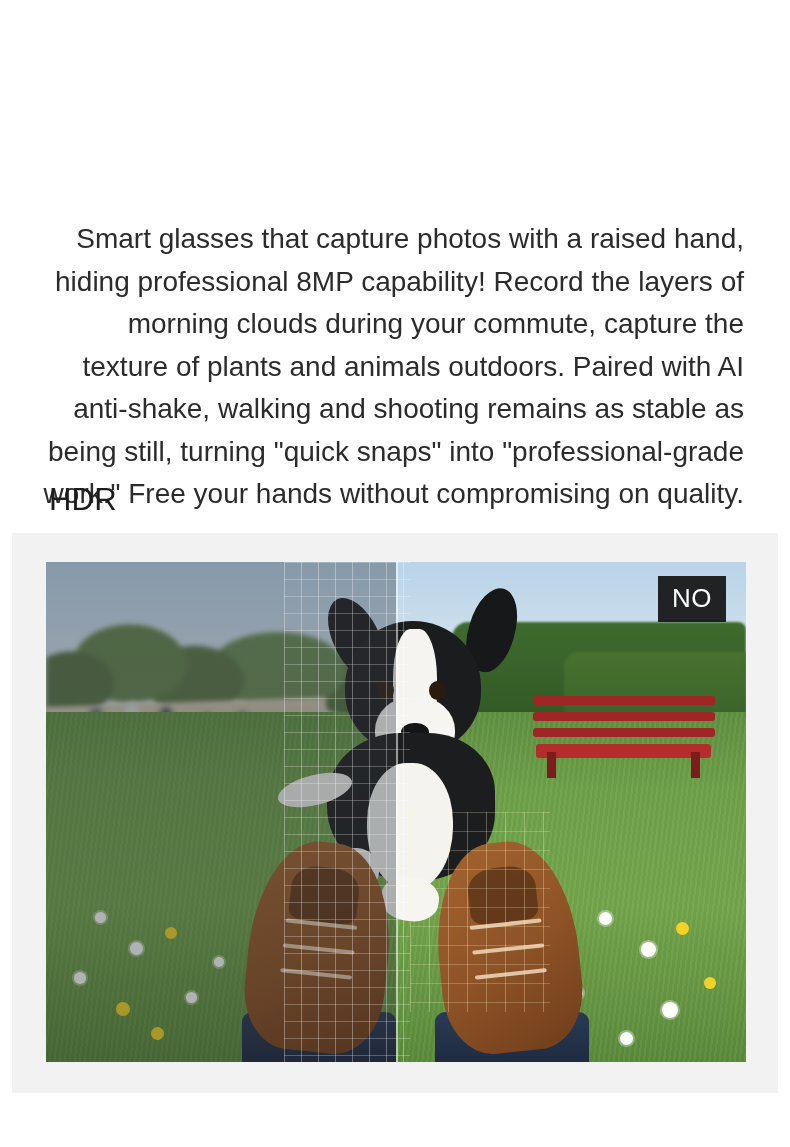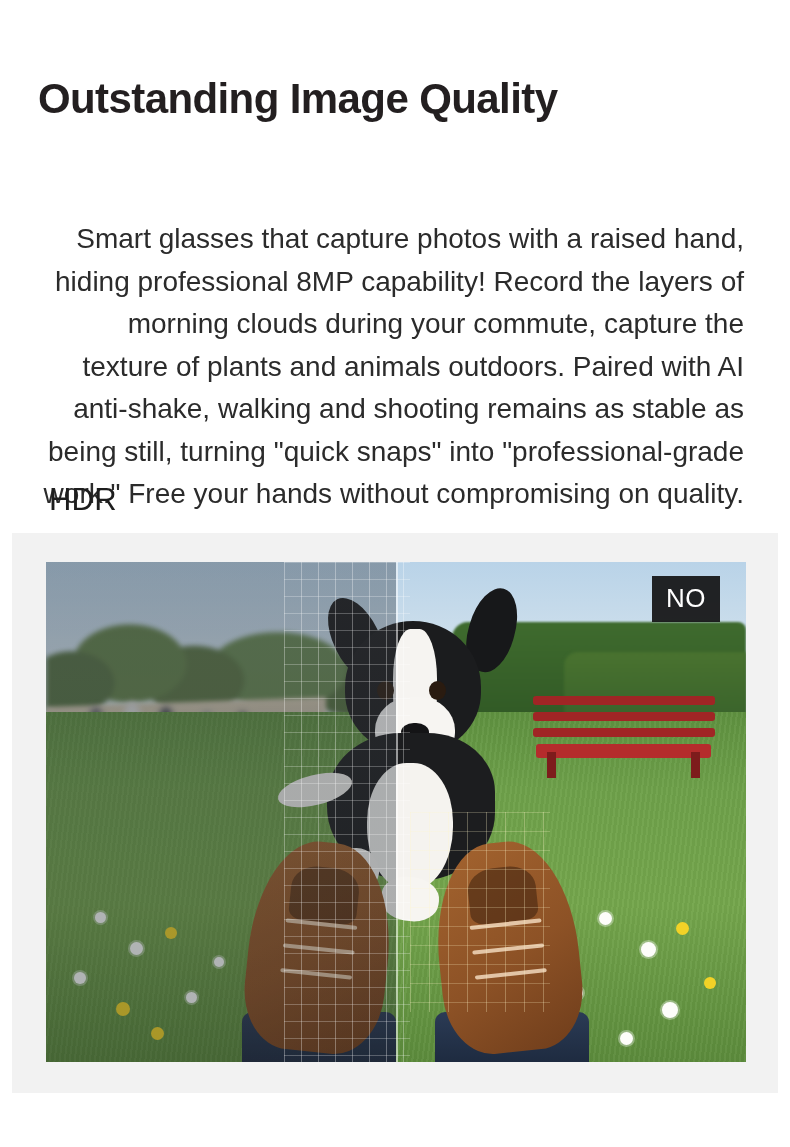--- a/index.html
+++ b/index.html
@@ -265,29 +265,28 @@
   .tag {
     position: absolute;
     font-size: 26px;
     line-height: 1;
     padding: 9px 14px 11px;
     color: #ffffff;
     font-weight: 400;
     letter-spacing: 0.5px;
   }
   .tag.off { left: 14px; top: 14px; background: rgba(120,120,120,0.88); }
-  .tag.no  { right: 26px; top: 14px; background: rgba(18,18,18,0.92); margin-left: 11px; }
+  .tag.no  { right: 20px; top: 14px; background: rgba(18,18,18,0.92); margin-left: 11px; }
 </style>
 </head>
 <body>
 
 <div class="page">
 
   <h1 class="headline">
-    <span class="l2">Outstanding Image Quality</span>
   </h1>
 
   <p class="bodycopy">Smart glasses that capture photos with a raised hand, hiding professional 8MP capability! Record the layers of morning clouds during your commute, capture the texture of plants and animals outdoors. Paired with AI anti-shake, walking and shooting remains as stable as being still, turning "quick snaps" into "professional-grade work." Free your hands without compromising on quality.</p>
 
   <div class="hdr-label">HDR</div>
 
   <div class="panel"></div>
 
   <div class="photo">
     <div class="photo-inner">

